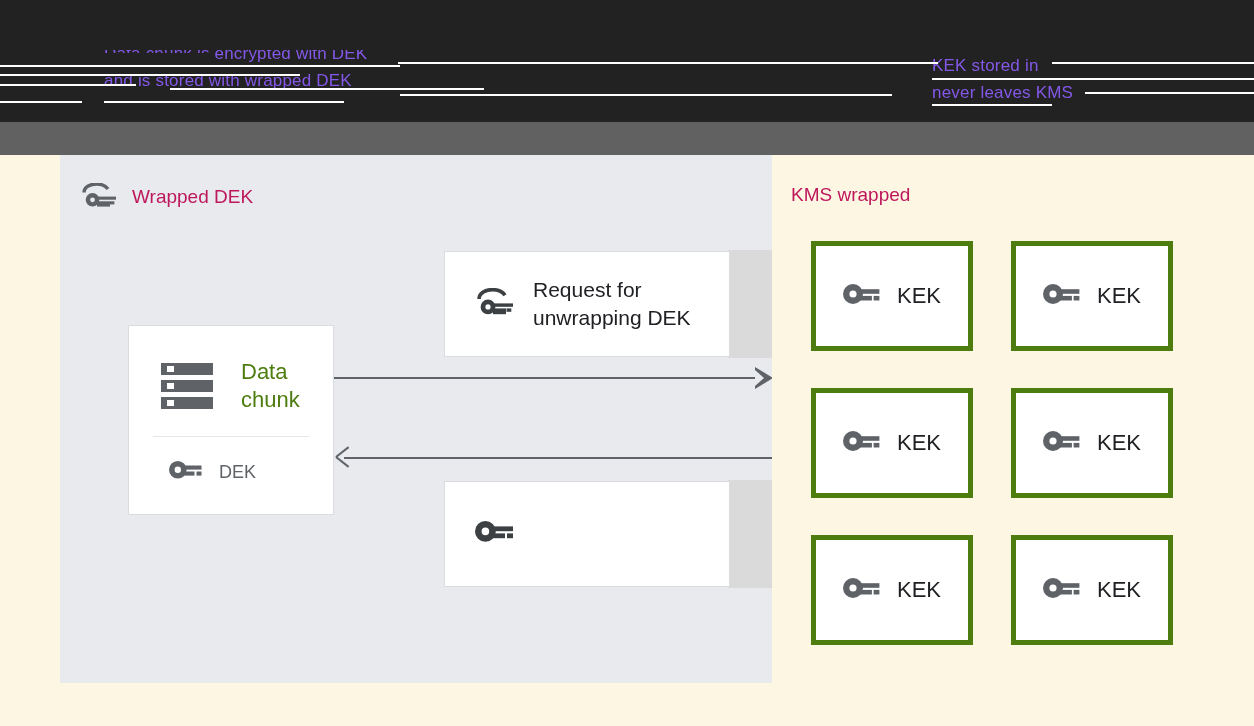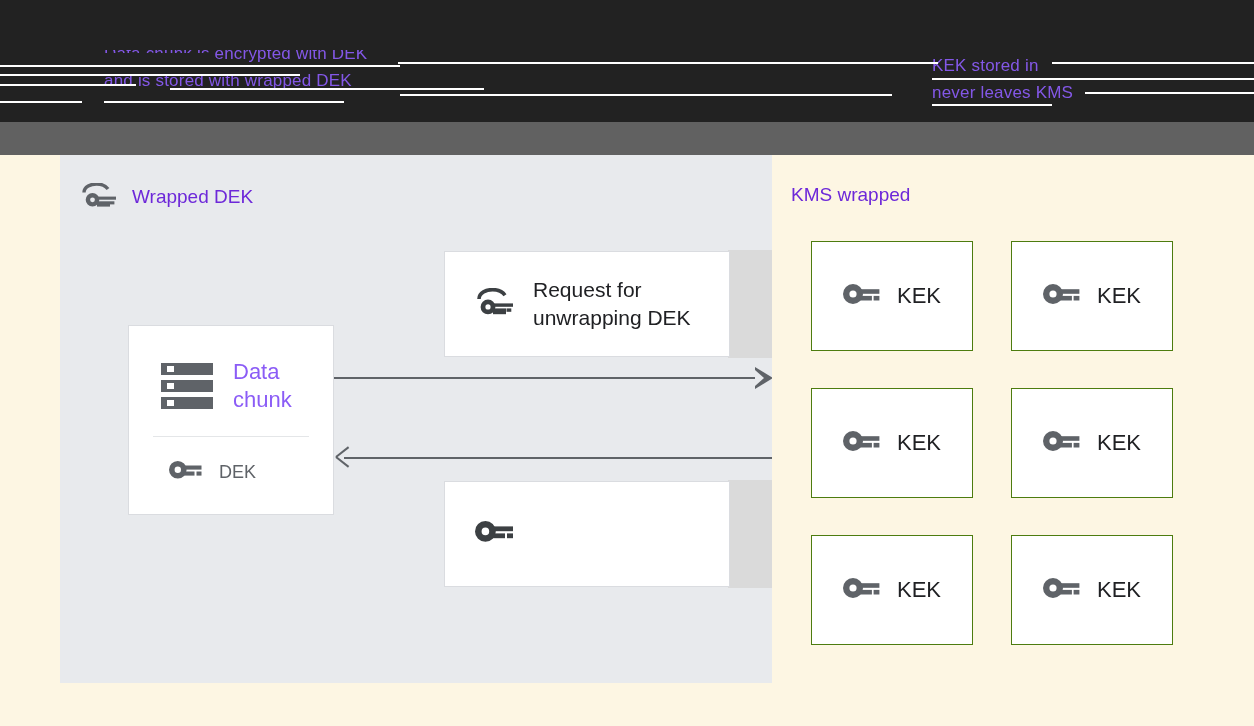--- a/index.html
+++ b/index.html
@@ -70,21 +70,21 @@
     left: 772px; top: 155px;
     width: 482px; height: 528px;
     background: #fdf6e3;
   }
 
   .panel-heading {
     position: absolute;
     display: flex;
     align-items: center;
     gap: 14px;
-    color: #6d28d9;
+    color: #be185d;
     font-size: 19px;
   }
   .panel-heading.left  { left: 20px; top: 28px; }
   .panel-heading.right { left: 19px; top: 29px; }
 
   
   .card {
     position: absolute;
     background: #ffffff;
     border: 1px solid #dadce0;
@@ -96,22 +96,23 @@
     padding: 0;
   }
   .data-chunk-row {
     display: flex;
     align-items: center;
     gap: 20px;
     padding: 32px 0 0 32px;
   }
   .data-chunk-label {
     font-size: 22px;
-    color: #8b5cf6;
+    color: #4d7c0f;
     line-height: 28px;
+    margin-left: 8px;
   }
   .card-divider {
     margin: 22px 24px 0 24px;
     height: 1px;
     background: #e4e6e8;
   }
   .dek-row {
     display: flex;
     align-items: center;
     gap: 16px;
@@ -193,21 +194,21 @@
     left: 811px; top: 241px;
     width: 362px; height: 410px;
     display: grid;
     grid-template-columns: 162px 162px;
     grid-template-rows: 110px 110px 110px;
     column-gap: 38px;
     row-gap: 37px;
   }
   .kek-box {
     background: #ffffff;
-    border: 1px solid #4d7c0f;
+    border: 5px solid #4d7c0f;
     display: flex;
     align-items: center;
     justify-content: center;
     gap: 16px;
   }
   .kek-label {
     font-size: 22px;
     color: #202124;
   }
 

